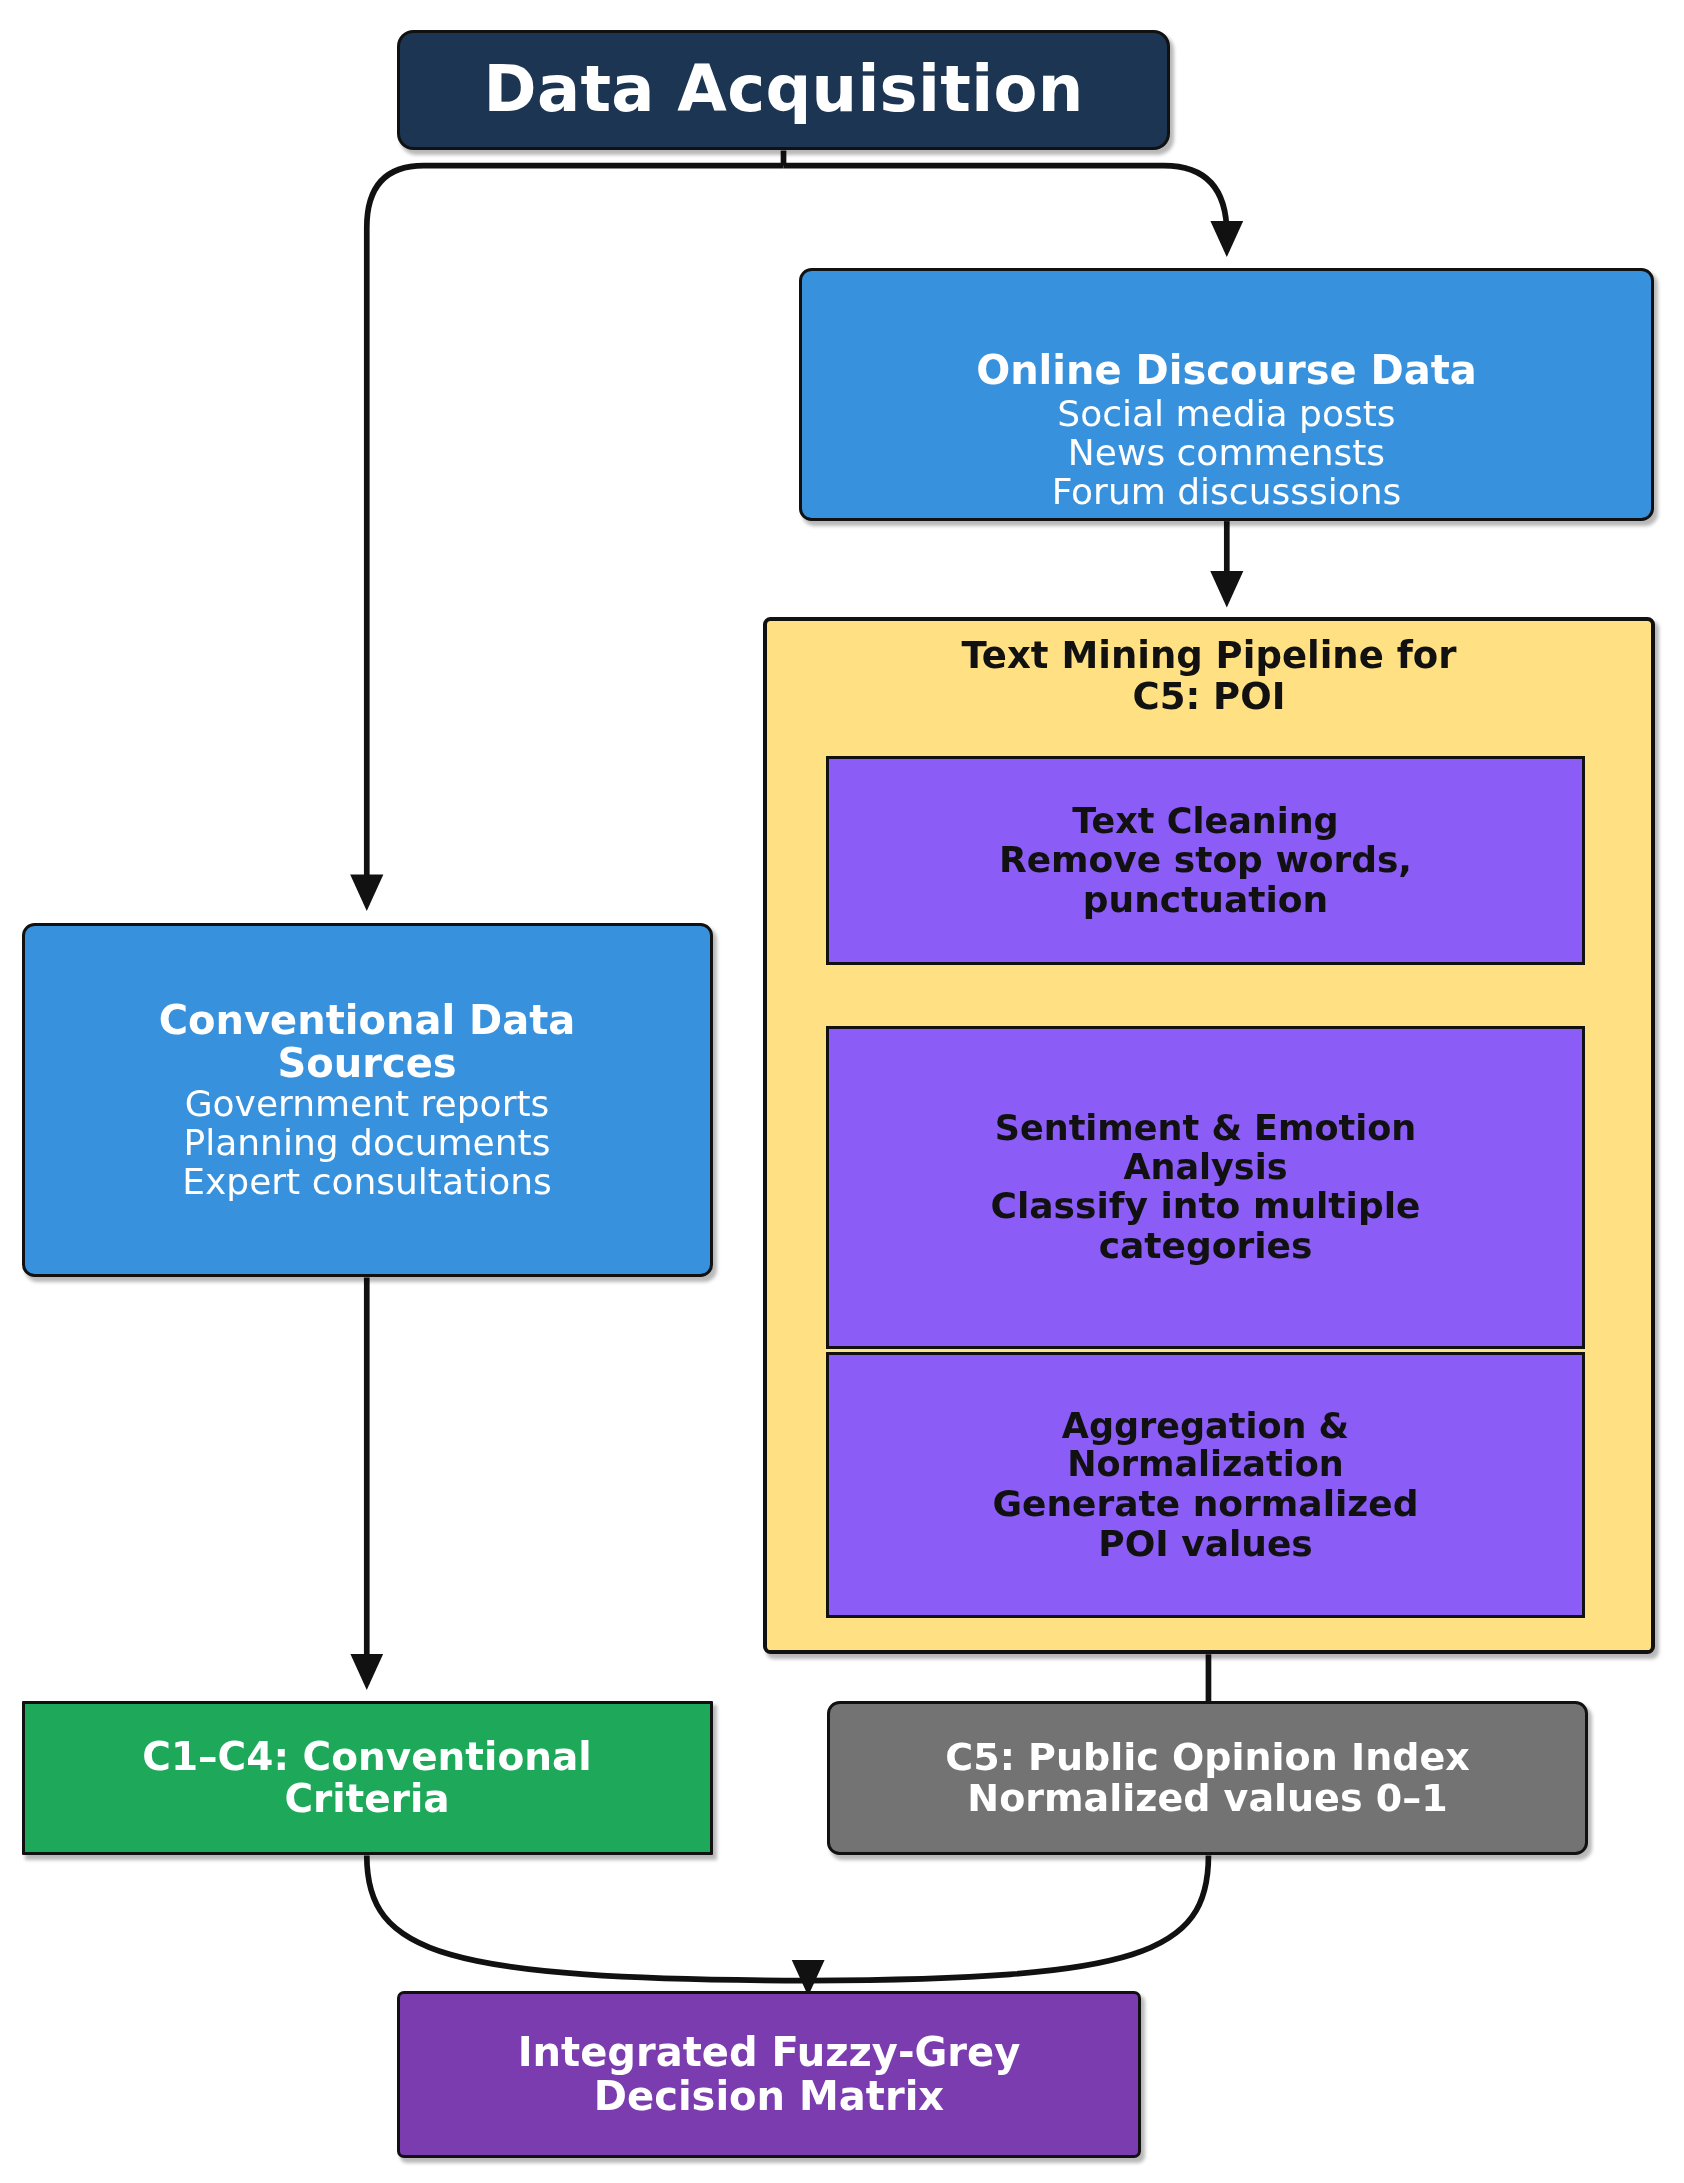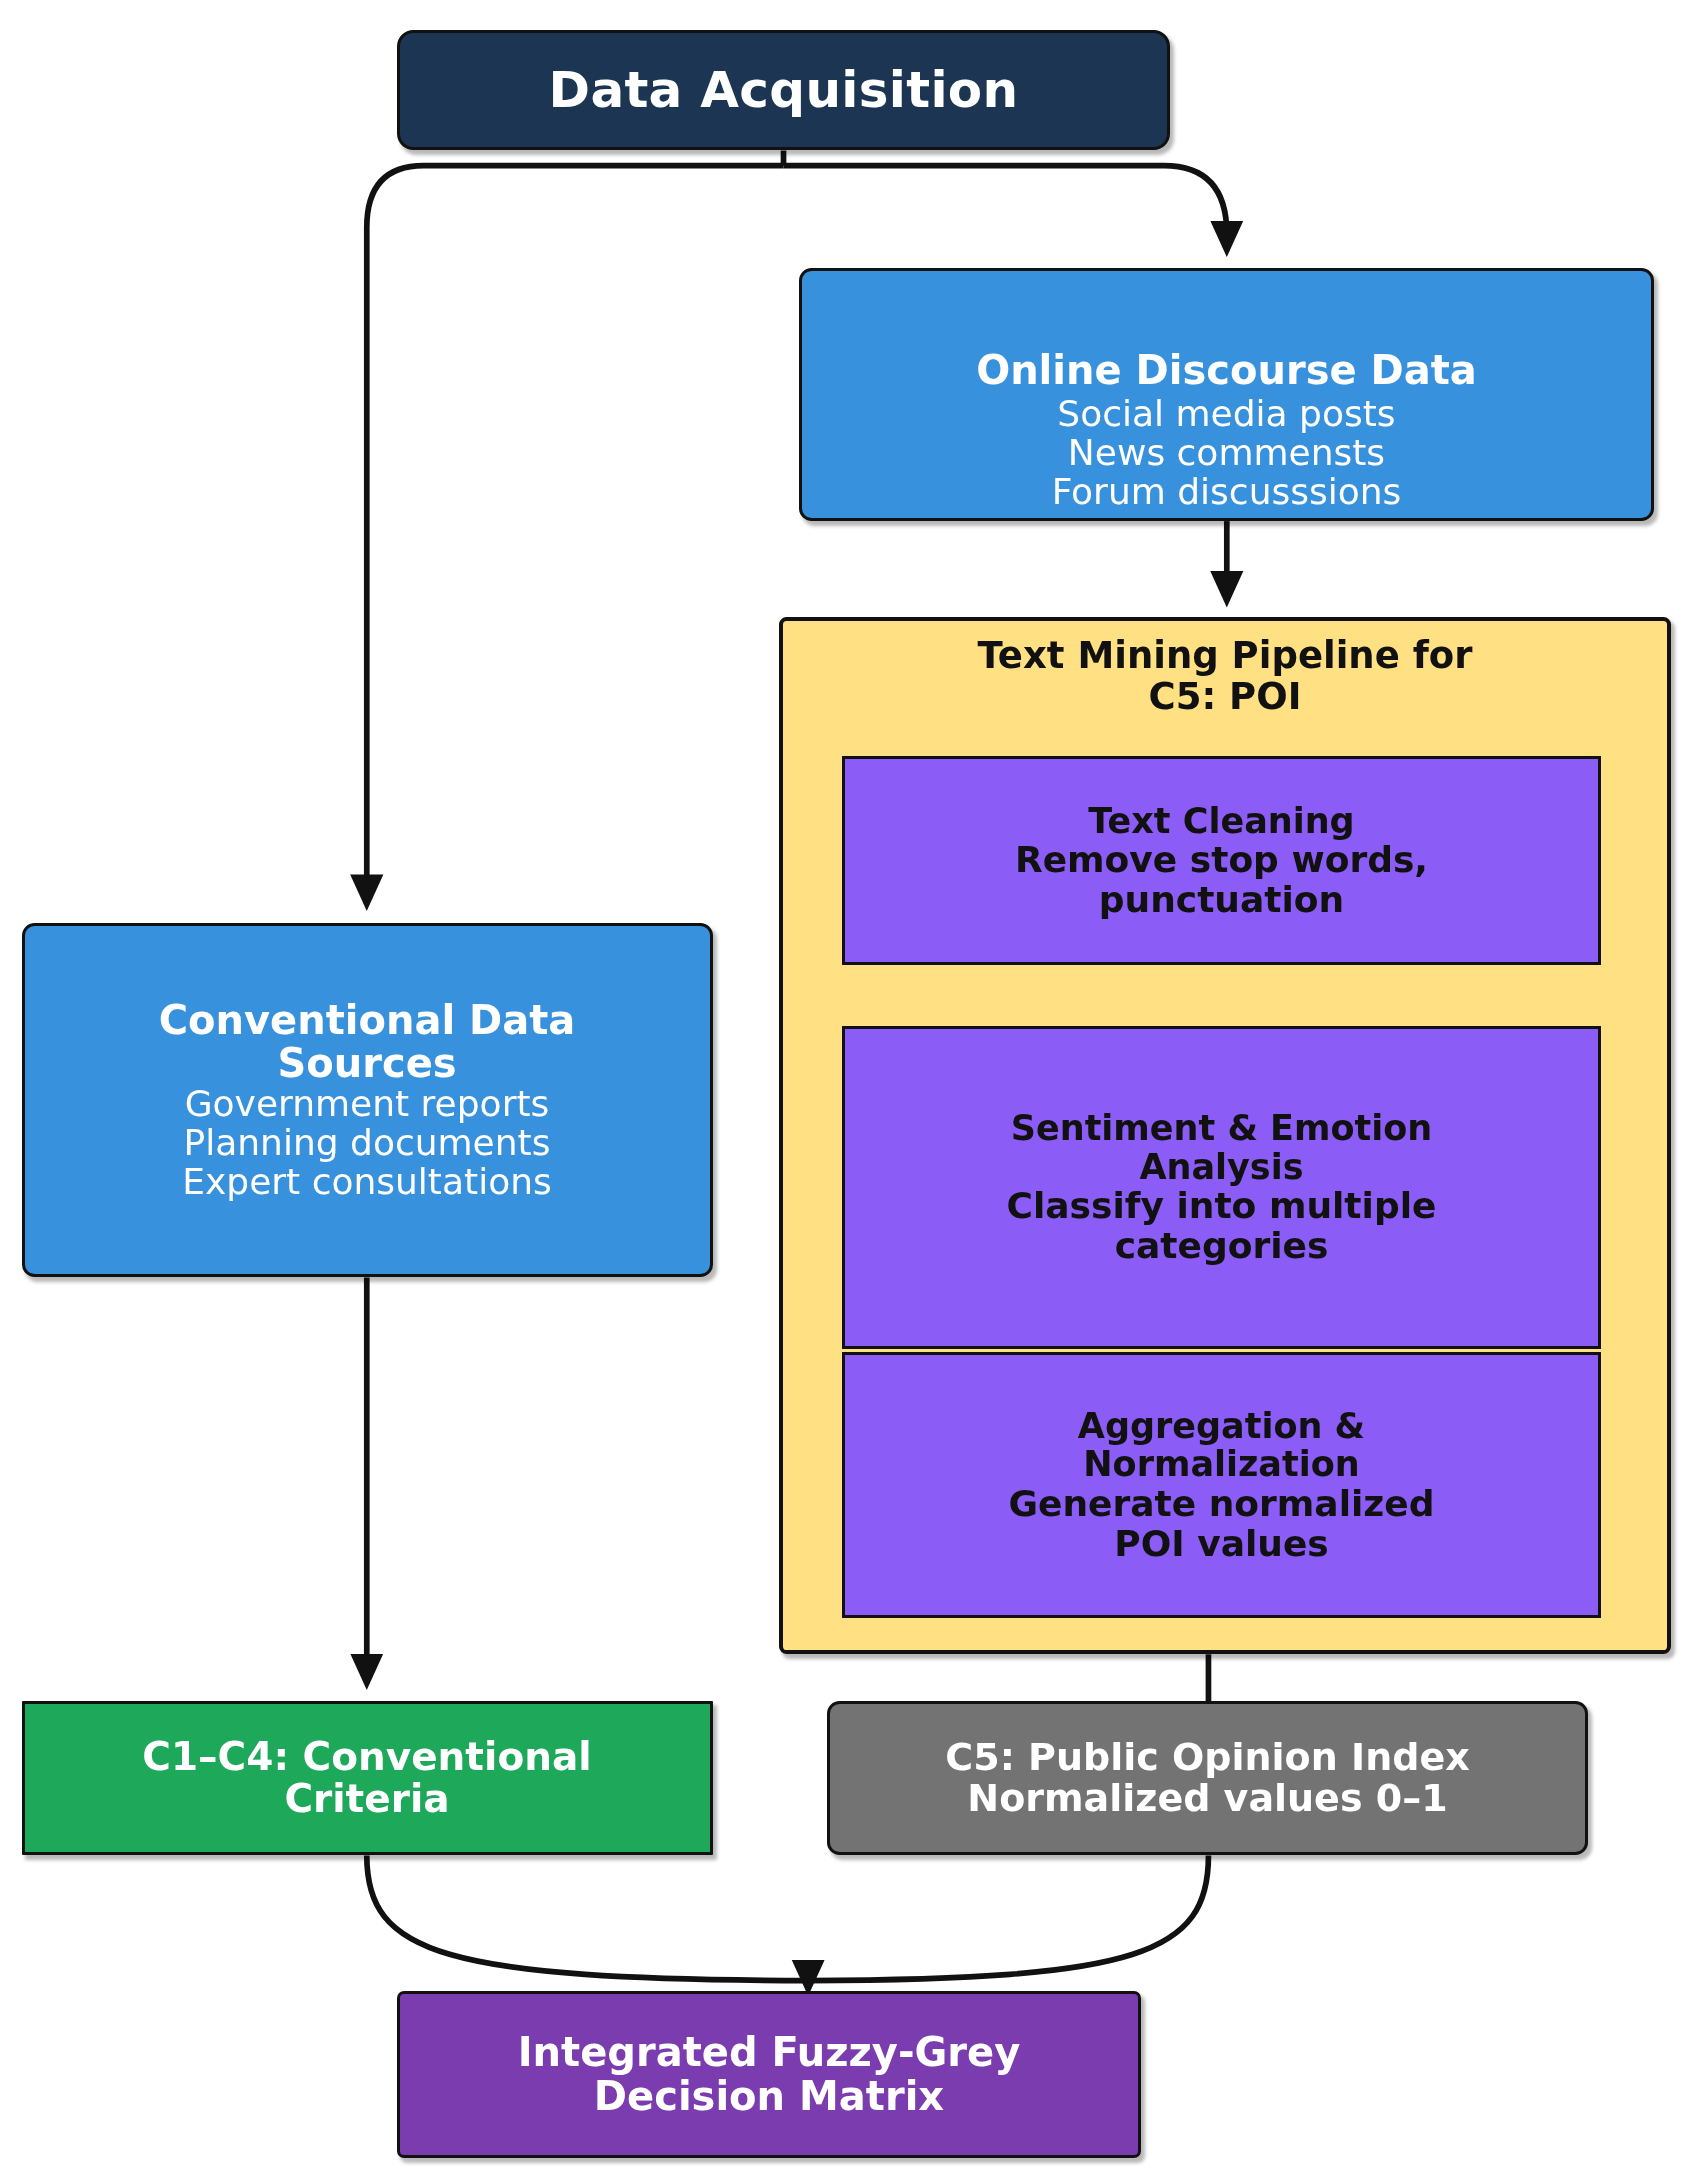--- a/index.html
+++ b/index.html
@@ -36,21 +36,21 @@
   }
 
   
   #n-acq{
     left:397px;top:30px;width:773px;height:120px;
     background:#1B3553;
     border-radius:16.4px;
     color:#ffffff;
     box-shadow:3.2px 4.4px 3.8px rgba(0,0,0,.28);
   }
-  #n-acq .title{font-size:50px;letter-spacing:0.3px;}
+  #n-acq .title{font-size:64px;letter-spacing:0.3px;}
 
   
   #n-odd{
     left:799px;top:268px;width:855px;height:253px;
     background:#3891DC;
     border-radius:12.6px;
     color:#ffffff;
     box-shadow:3.2px 4.4px 3.8px rgba(0,0,0,.28);
     padding:6.3px 11.4px;
     justify-content:flex-end;
@@ -66,21 +66,21 @@
     color:#ffffff;
     box-shadow:3.2px 4.4px 3.8px rgba(0,0,0,.28);
     padding:6.3px 8.9px;
     justify-content:center;
   }
   #n-cds .title{font-size:40px;}
   #n-cds .sub{font-size:36px;}
 
   
   #n-pipe{
-    left:779px;top:617px;width:892px;height:1037px;
+    left:763px;top:617px;width:892px;height:1037px;
     background:#FFE082;
     border-radius:7.6px;
     border:4.4px solid #111111;
     color:#111111;
     display:block;
     padding:0;
     box-shadow:3.2px 4.4px 3.8px rgba(0,0,0,.28);
   }
   #n-pipe > .pipe-title{
     font-weight:bold;

